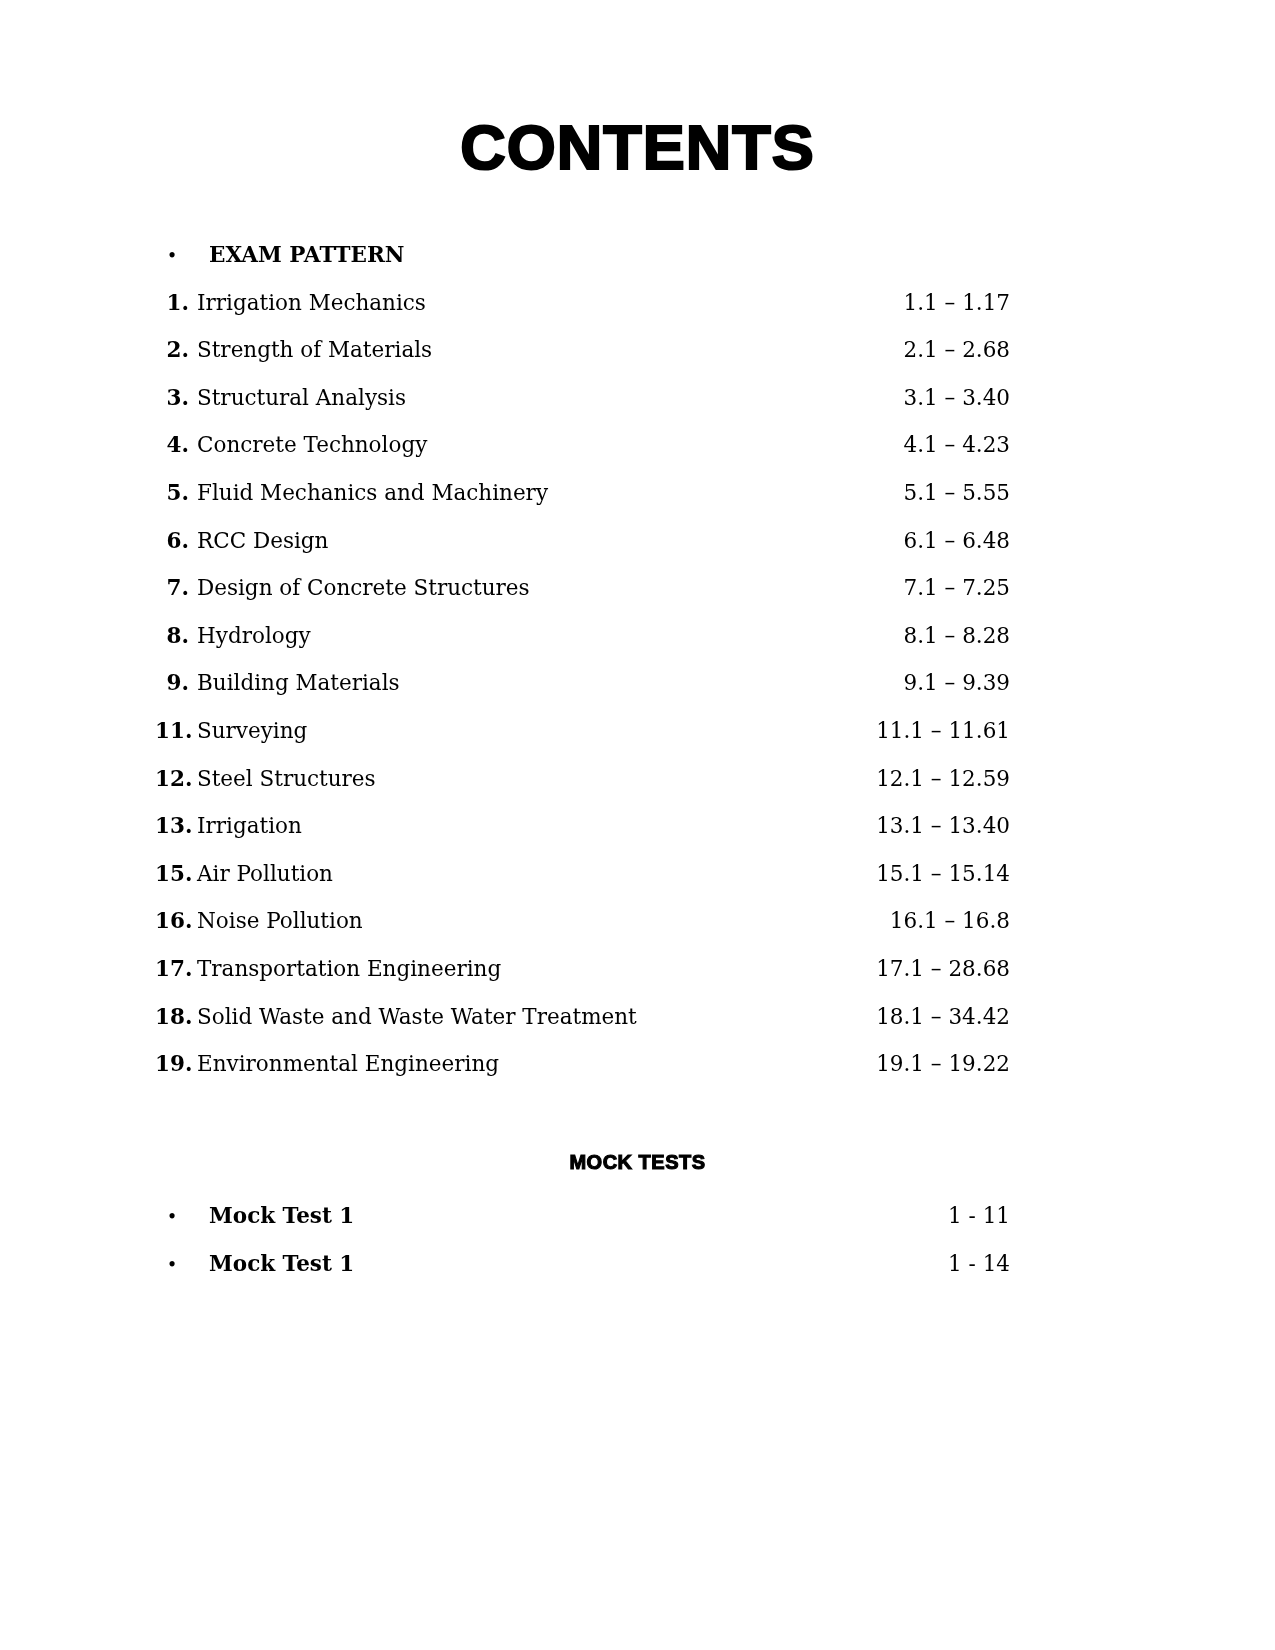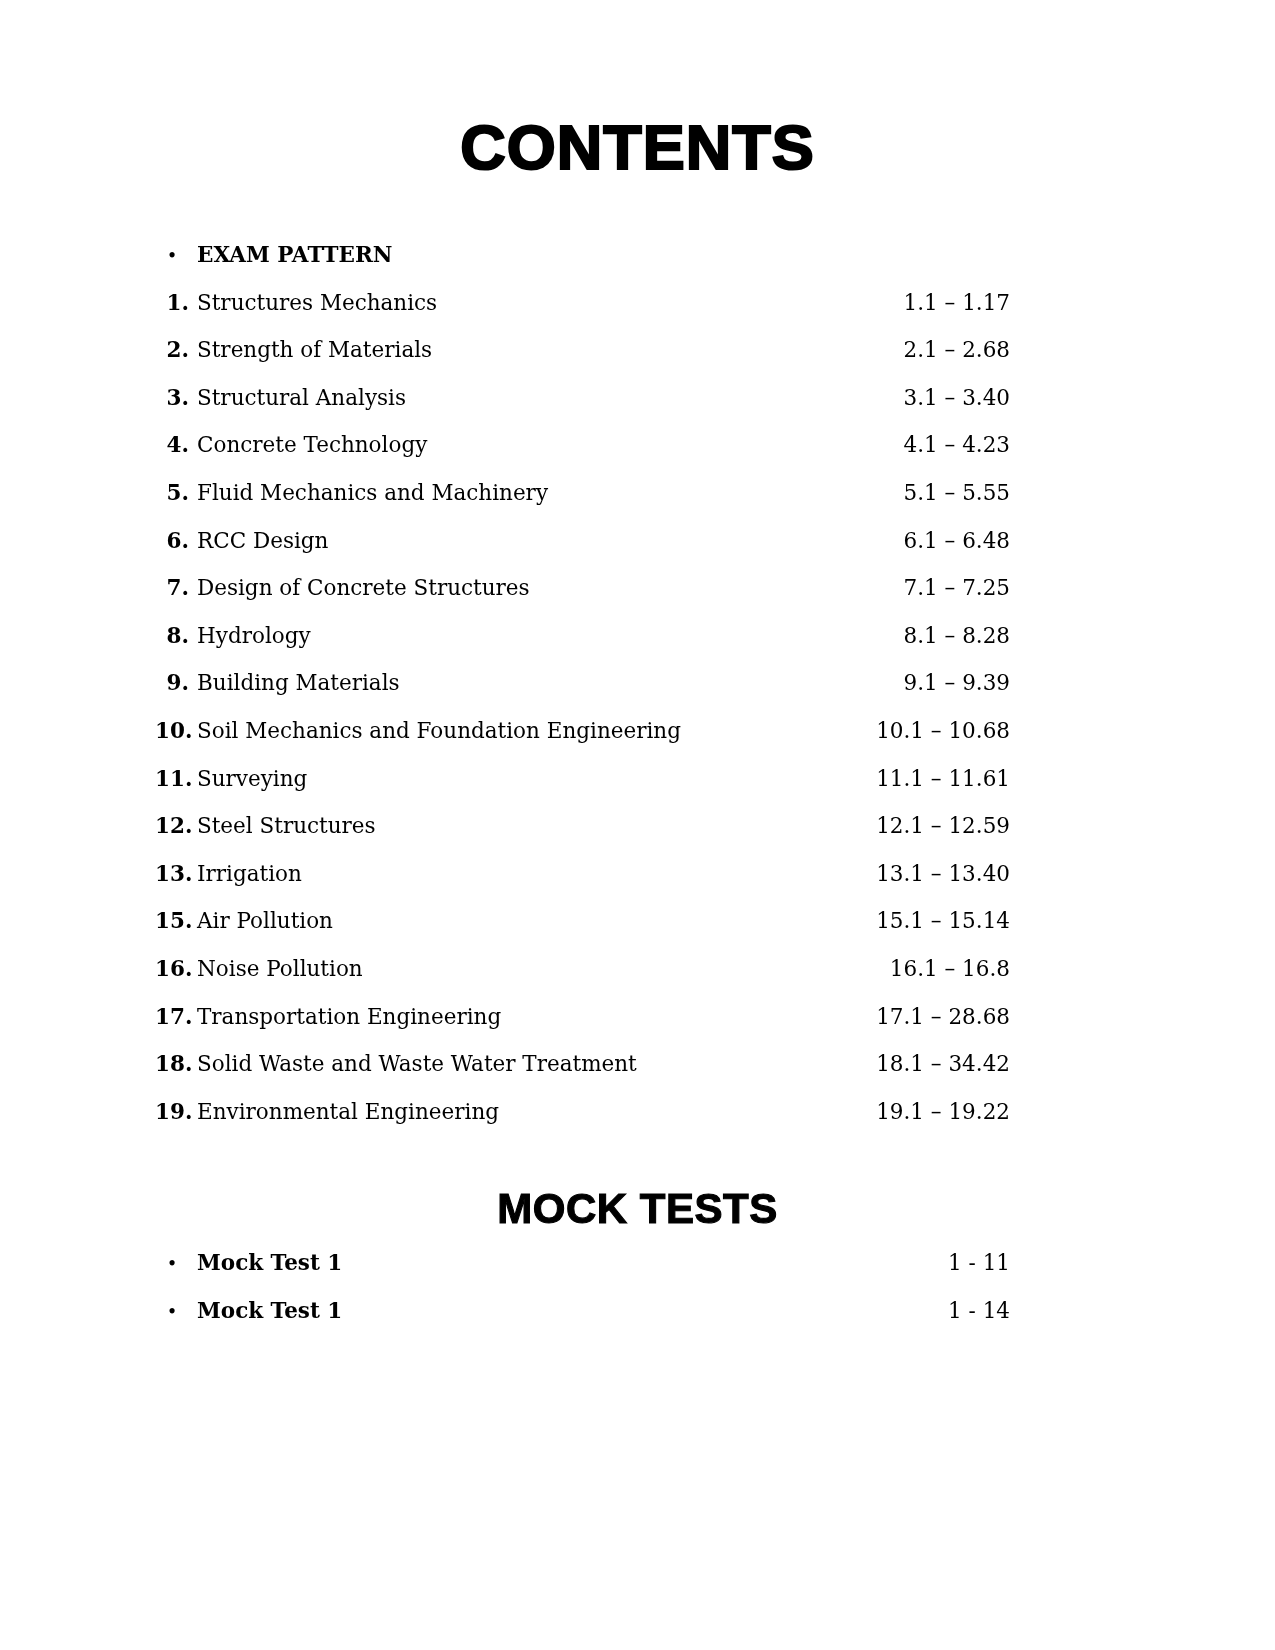--- a/index.html
+++ b/index.html
@@ -52,34 +52,34 @@
     width: 34px;
     min-width: 34px;
     text-align: center;
     font-size: 18px;
   }
   .entry-title {
     margin-left: 8px;
     white-space: nowrap;
   }
   .exam-label, .mock-label {
-    margin-left: 8px;
+    margin-left: 20px;
     font-weight: bold;
     white-space: nowrap;
   }
   .pages {
     margin-left: auto;
     white-space: nowrap;
     text-align: center;
   }
   .mock-heading {
     margin: 56px 0 0 0;
     font-family: "Liberation Sans", sans-serif;
     font-weight: bold;
-    font-size: 42px;
+    font-size: 20px;
     line-height: 36px;
     text-align: center;
     letter-spacing: 0.5px;
     -webkit-text-stroke: 1.1px #000000;
   }
   .mock-list {
     margin: 12px 155px 0 155px;
     width: 855px;
   }
   .mock-list .row {
@@ -95,21 +95,21 @@
   <h1 class="main-title">CONTENTS</h1>
 
   <div class="toc">
     <div class="row">
       <span class="bullet">•</span>
       <span class="exam-label">EXAM PATTERN</span>
     </div>
 
   <div class="row">
     <span class="num">1.</span>
-    <span class="entry-title">Structures Mechanics</span>
+    <span class="entry-title">Irrigation Mechanics</span>
     <span class="pages">1.1 – 1.17</span>
   </div>
 
   <div class="row">
     <span class="num">2.</span>
     <span class="entry-title">Strength of Materials</span>
     <span class="pages">2.1 – 2.68</span>
   </div>
 
   <div class="row">
@@ -147,25 +147,20 @@
     <span class="entry-title">Hydrology</span>
     <span class="pages">8.1 – 8.28</span>
   </div>
 
   <div class="row">
     <span class="num">9.</span>
     <span class="entry-title">Building Materials</span>
     <span class="pages">9.1 – 9.39</span>
   </div>
 
-  <div class="row">
-    <span class="num">10.</span>
-    <span class="entry-title">Soil Mechanics and Foundation Engineering</span>
-    <span class="pages">10.1 – 10.68</span>
-  </div>
 
   <div class="row">
     <span class="num">11.</span>
     <span class="entry-title">Surveying</span>
     <span class="pages">11.1 – 11.61</span>
   </div>
 
   <div class="row">
     <span class="num">12.</span>
     <span class="entry-title">Steel Structures</span>

